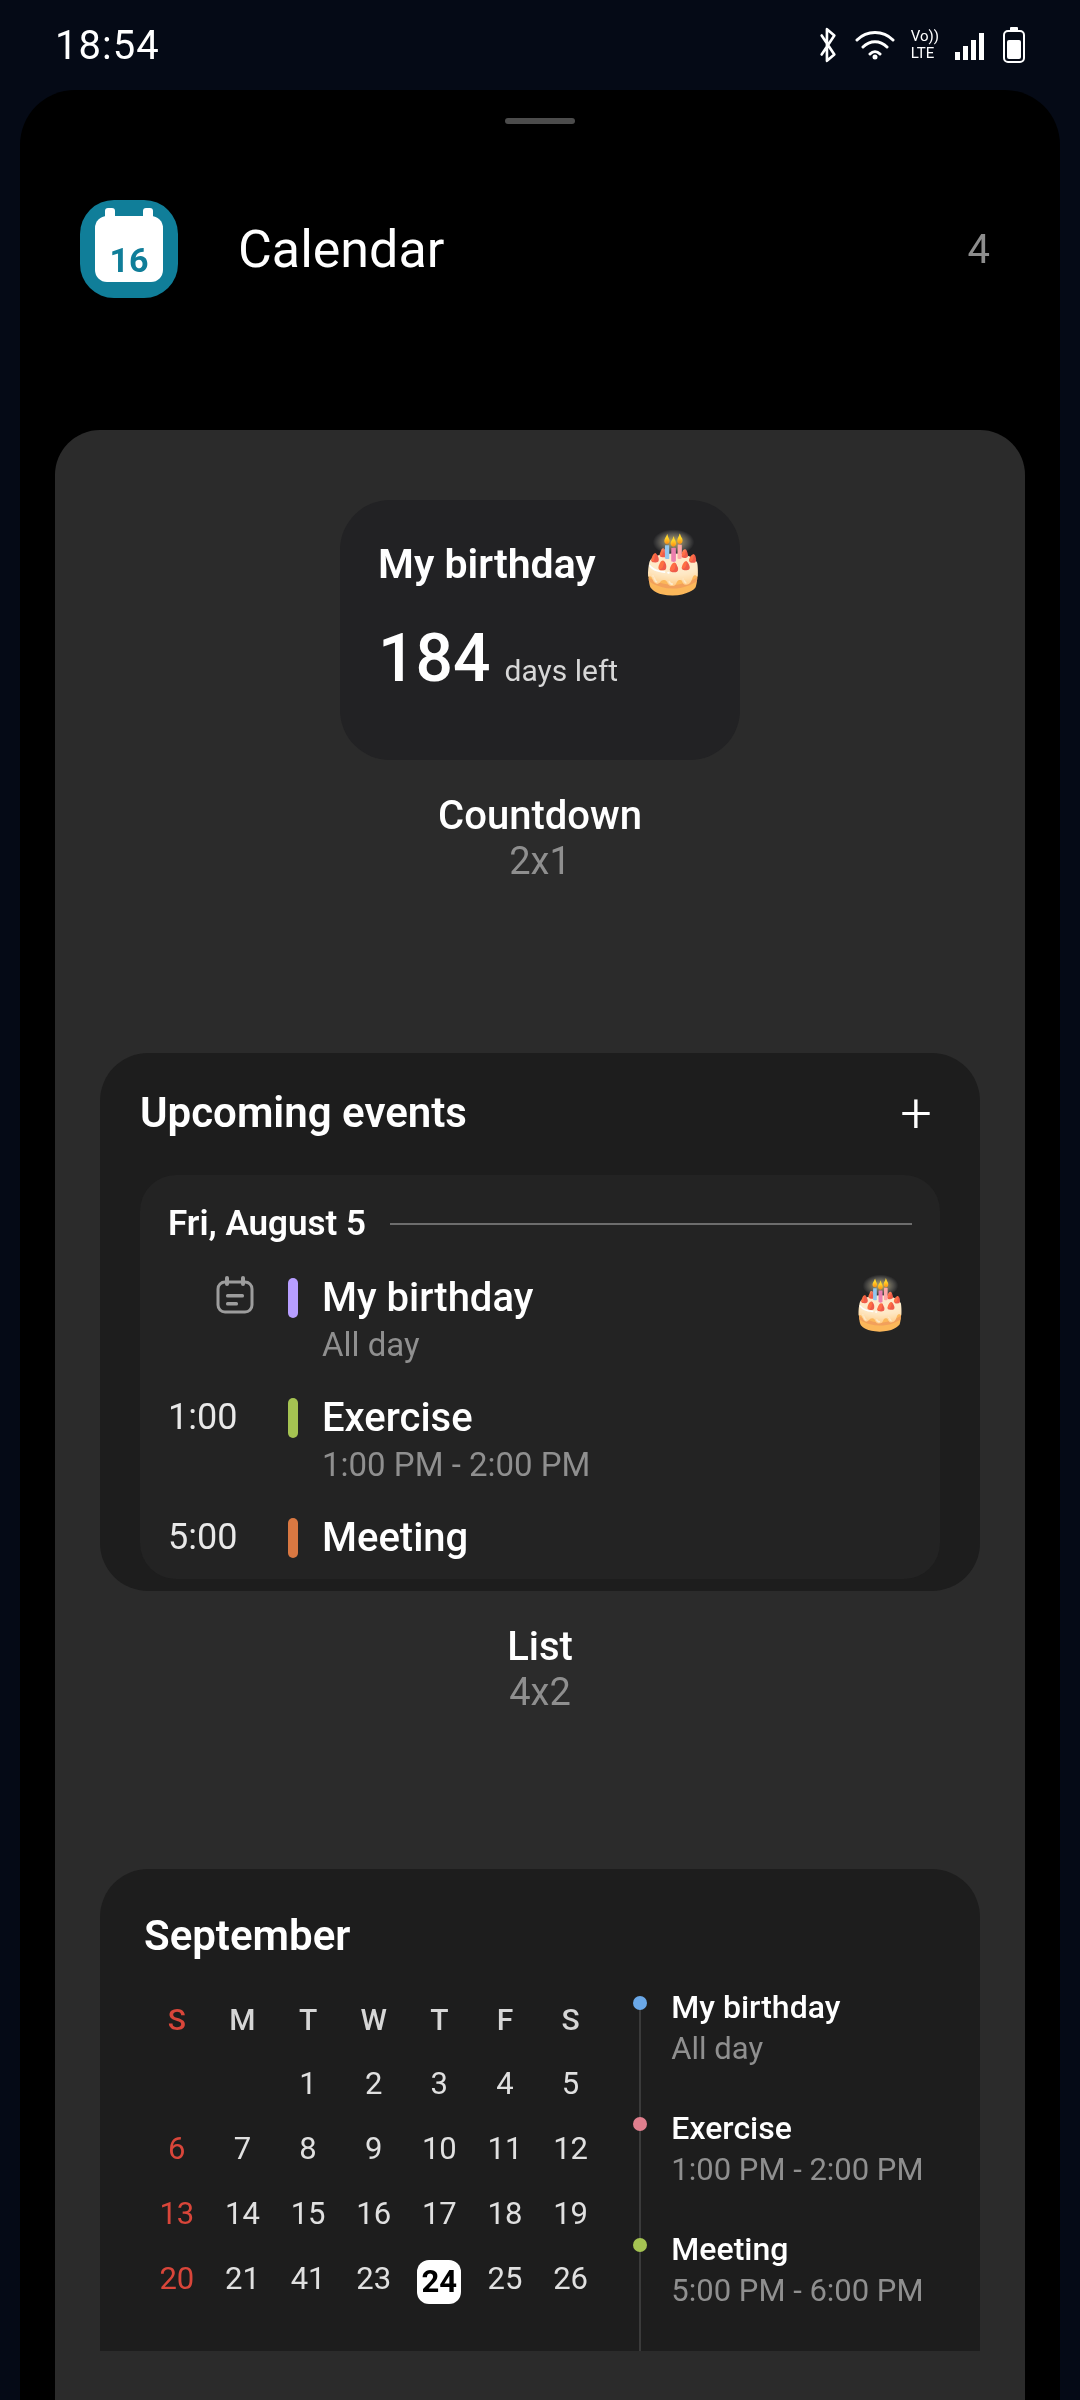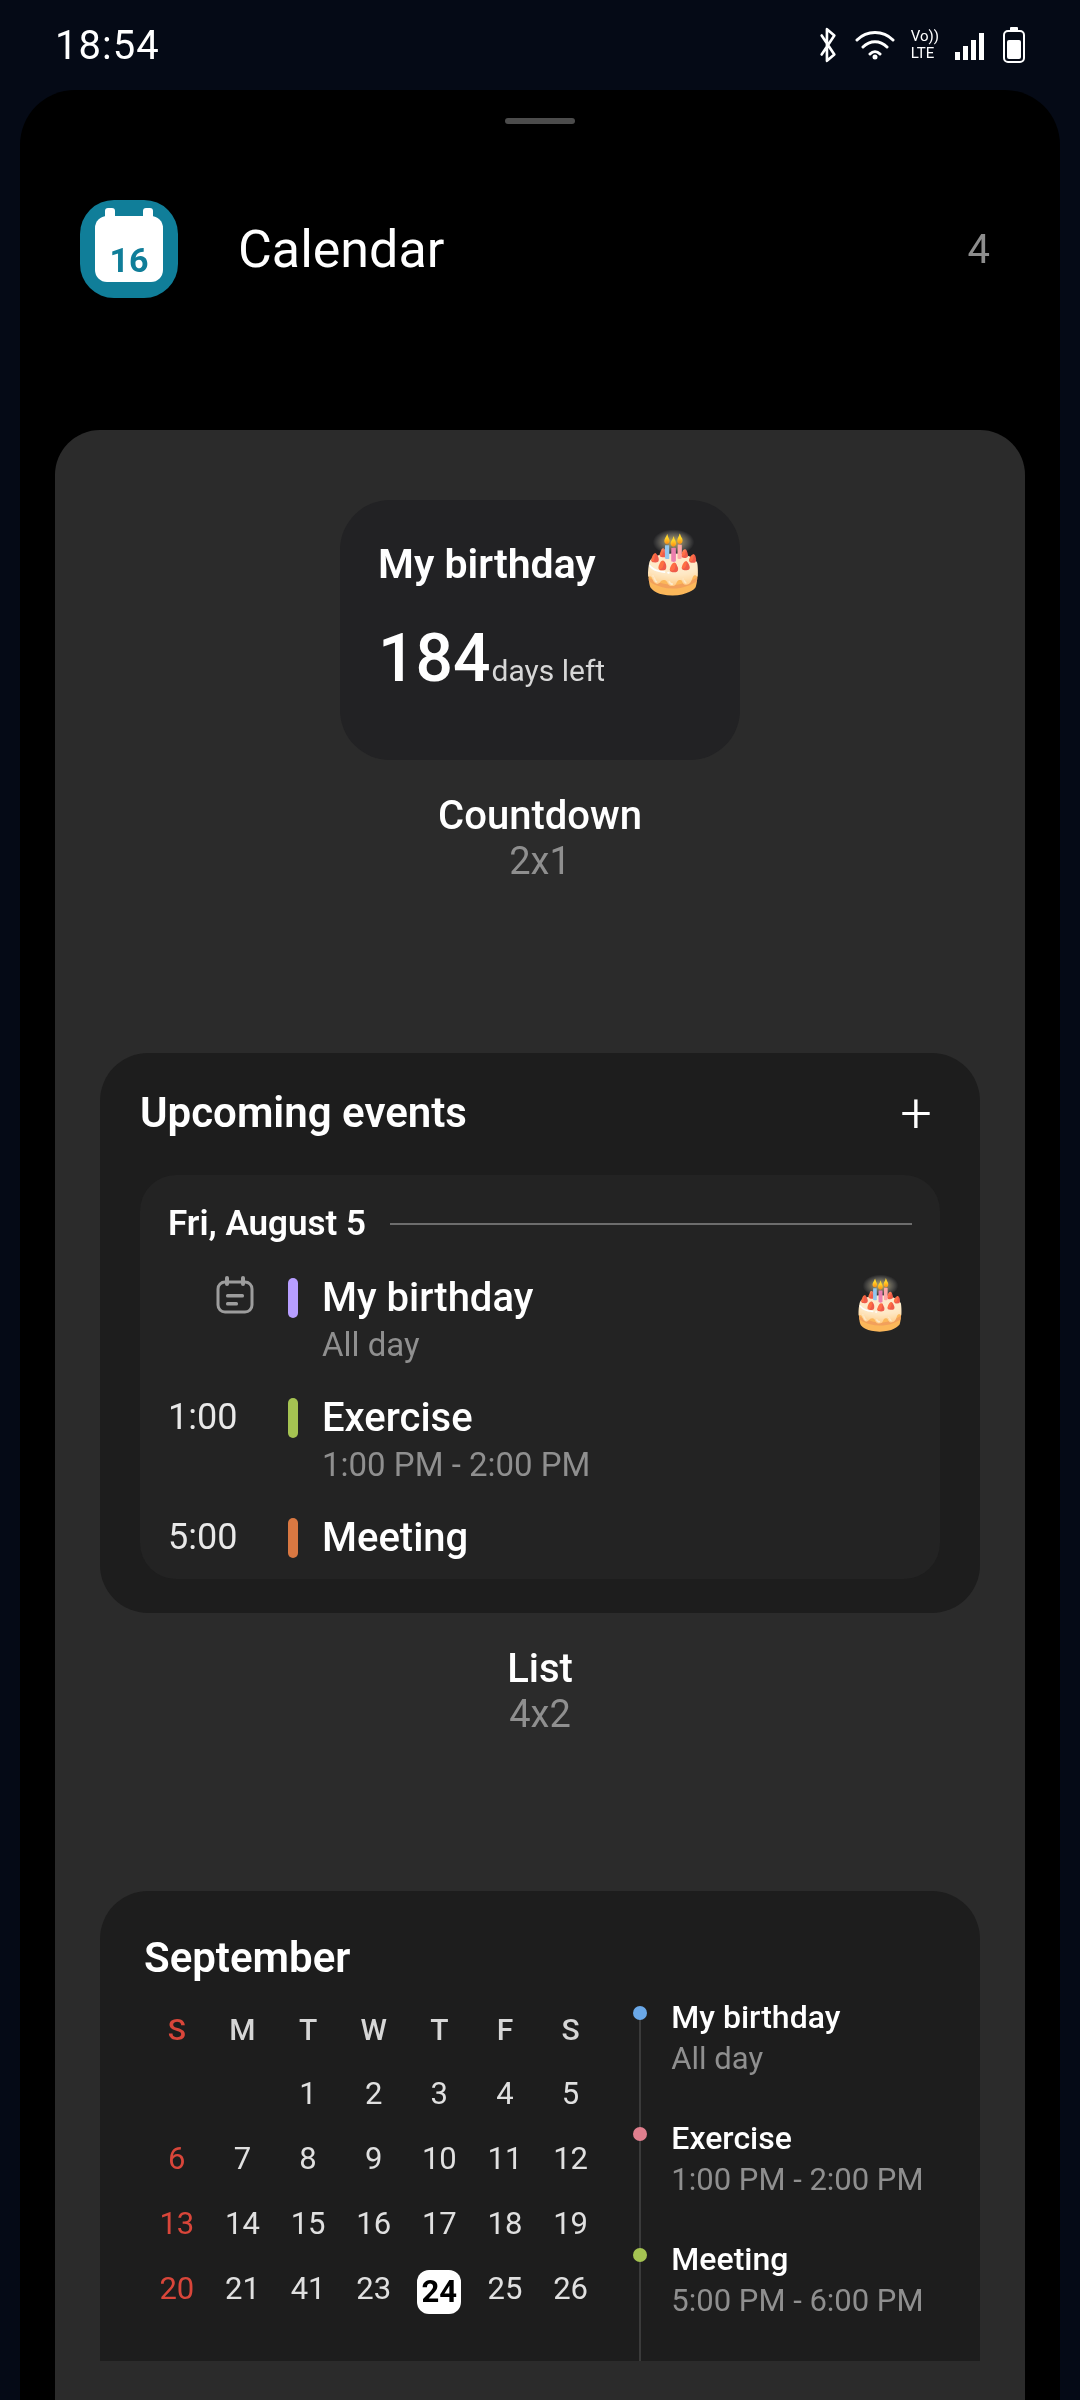--- a/index.html
+++ b/index.html
@@ -24,30 +24,30 @@
   .app-title { font-size: 52px; font-weight: 400; margin-left: 60px; flex:1; }
   .app-count { font-size: 40px; color:#8d8d8d; padding-right: 10px;}
 
   
   .content { position:absolute; top: 340px; left:35px; right:35px; bottom:0; background:#2b2b2b; border-radius: 45px 45px 0 0; padding: 70px 45px 0 45px; overflow:hidden;}
 
   
   .countdown-wrap { display:flex; flex-direction:column; align-items:center; }
   .countdown-card { width: 400px; height: 260px; background:#222224; border-radius: 50px; padding: 40px 38px; position:relative; }
   .countdown-card .title { font-size: 41px; font-weight:600;}
-  .countdown-card .count-row { margin-top: 32px; display:flex; align-items:baseline; gap:1px;}
+  .countdown-card .count-row { margin-top: 32px; display:flex; align-items:baseline; gap:14px;}
   .countdown-card .count { font-size: 66px; font-weight:500; }
   .countdown-card .unit { font-size: 30px; color:#d7d7d7; font-weight:400;}
   .cake-icon { position:absolute; top:28px; right:30px; font-size:58px;}
   .widget-label { font-size: 40px; font-weight:500; margin-top:32px; text-align:left; }
   .widget-size { font-size: 38px; color:#8f8f8f; text-align:right; }
 
   
   .list-wrap { margin-top: 170px; display:flex; flex-direction:column; align-items:center; }
-  .list-card { width: 100%; background:#1d1d1d; border-radius: 48px; padding: 35px 40px 34px 40px; }
+  .list-card { width: 100%; background:#1d1d1d; border-radius: 48px; padding: 35px 40px 12px 40px; }
   .list-head { display:flex; justify-content:space-between; align-items:center; }
   .list-head h2 { font-size:42px; font-weight:600; }
   .plus { font-size:56px; line-height:40px; font-weight:300; padding:0 8px;}
   .list-body { margin-top: 38px; background:#232323; border-radius: 36px; padding: 28px 28px 18px 28px; }
   .date-row { display:flex; align-items:center; gap:24px; }
   .date-row span { font-size:35px; font-weight:600; }
   .date-row .line { flex:1; height:2px; background:#6d6d6d; }
   .ev { display:flex; align-items:flex-start; margin-top:30px; }
   .ev .time { width:96px; font-size:36px; text-align:left; color:#e8e8e8; padding-top:2px;}
   .ev .mini-cal { width:96px; display:flex; justify-content:flex-end; padding-right:8px;}
@@ -57,21 +57,21 @@
   .ev .name { font-size:40px; font-weight:500; }
   .ev .sub { font-size:33px; color:#8f8f8f; margin-top:4px; }
   .ev .emoji { font-size:50px; margin-left:10px; }
   .bar-purple { background:#b79eff; }
   .bar-green  { background:#a5c352; }
   .bar-orange { background:#d97842; }
 
   
   .month-wrap { margin-top: 155px; }
   .month-card { width:100%; background:#1d1d1d; border-radius:48px 48px 0 0; padding: 42px 44px 0 44px; }
-  .month-card h2 { font-size:42px; font-weight:600; margin-bottom:16px;}
+  .month-card h2 { font-size:42px; font-weight:600; margin-bottom:28px;}
   .month-body { display:flex; gap:30px; }
   .cal-grid { flex: 0 0 58%; }
   .cal-row { display:flex; }
   .cal-cell { flex:1; text-align:center; font-size:31px; padding: 14px 0; color:#e0e0e0; }
   .cal-head .cal-cell { font-size:30px; font-weight:500; color:#d6d6d6;}
   .cal-head .sun { color:#d9463a; }
   .sun-num { color:#d9463a; }
   .today { display:inline-block; background:#fff; color:#000; width:44px; height:44px; line-height:44px; border-radius:12px; font-weight:700;}
   .side-events { flex:1; position:relative;}
   .side-events .vline { position:absolute; left:6px; top:18px; bottom:0; width:2px; background:#3a3a3a;}

